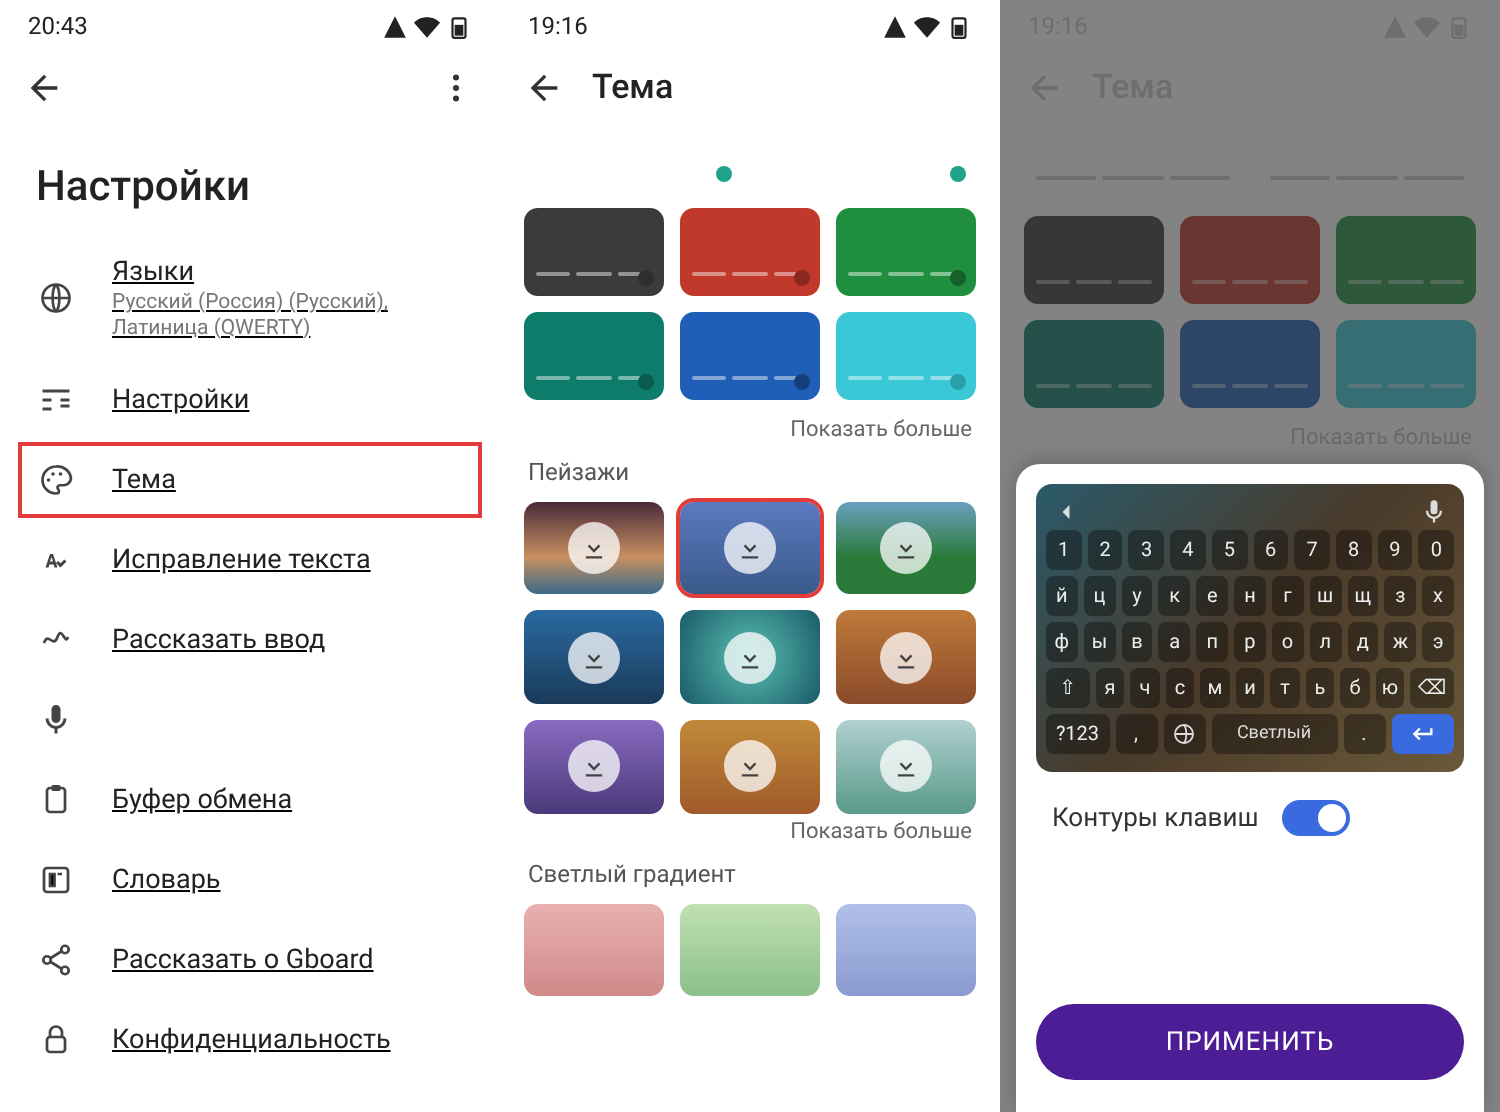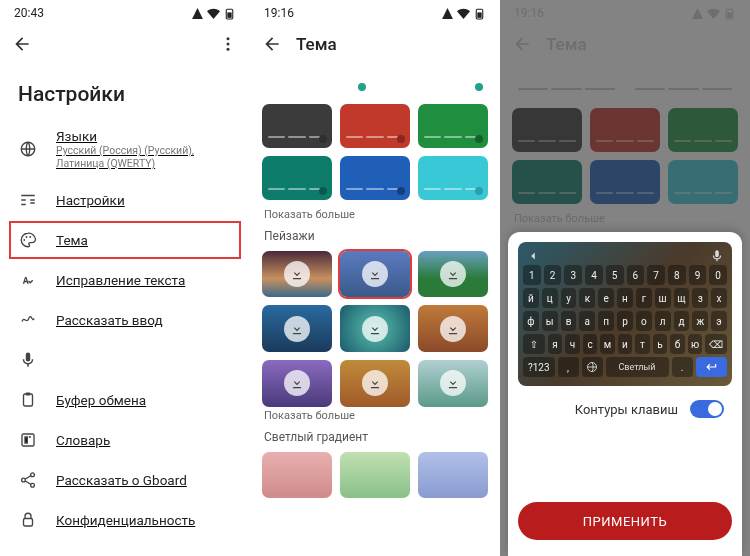--- a/index.html
+++ b/index.html
@@ -25,21 +25,21 @@
 
   
   .themes-scroll { height: calc(556px - 26px - 36px); overflow: hidden; padding: 0 12px; }
   .swatch-row { display: flex; gap: 8px; margin-bottom: 8px; }
   .swatch { flex: 1; aspect-ratio: 1.6/1; border-radius: 7px; position: relative; overflow: hidden; }
   .swatch .kb-lines { position: absolute; bottom: 6px; left: 6px; right: 6px; height: 6px; display: flex; gap: 3px; }
   .swatch .kb-lines span { flex: 1; height: 2px; border-radius: 1px; opacity: 0.45; }
   .swatch .dot { position: absolute; bottom: 5px; right: 5px; width: 8px; height: 8px; border-radius: 50%; }
   .swatch.half { aspect-ratio: 3.2/1; }
   .section-title { font-size: 12px; color: #555; margin: 6px 2px 8px; }
-  .show-more { font-size: 11px; color: #666; margin: 2px 2px 8px; }
+  .show-more { font-size: 11px; color: #666; text-align: right; margin: 2px 2px 8px; }
   .land-grid { display: grid; grid-template-columns: repeat(3,1fr); gap: 8px; }
   .land { aspect-ratio: 1.5/1; border-radius: 7px; position: relative; overflow: hidden; display:flex; align-items:center; justify-content:center; }
   .land .dl { width: 26px; height: 26px; border-radius: 50%; background: rgba(255,255,255,0.75); display:flex; align-items:center; justify-content:center; color:#444; }
   .land.selected { outline: 2px solid #e23b3b; outline-offset: 0; }
   .grad-row { display: flex; gap: 8px; margin-top: 8px; }
   .grad { flex:1; aspect-ratio:1.5/1; border-radius:7px; }
 
   
   .panel3 { background: #fff; }
   .shade { position: absolute; inset: 0; background: rgba(30,30,30,0.55); }
@@ -48,25 +48,25 @@
   .panel3 .faded-content { position: relative; opacity: 0.85; padding: 0 12px; }
   .bottom-sheet { position: absolute; left: 8px; right: 8px; bottom: 0; top: 232px; background: #fff; border-radius: 12px 12px 0 0; padding: 10px; display:flex; flex-direction:column; gap:10px; box-shadow: 0 -2px 10px rgba(0,0,0,0.2); }
   .kb-preview { border-radius: 8px; overflow: hidden; background: linear-gradient(135deg,#2b5a6a,#4a3a2a,#6a5a3a); padding: 6px 5px; position:relative; }
   .kb-toprow { display:flex; justify-content:space-between; padding: 0 3px 3px; }
   .kb-toprow span { width:14px; height:14px; }
   .kb-row { display:flex; gap:3px; margin-bottom:3px; }
   .key { flex:1; height:20px; border-radius:4px; background:rgba(0,0,0,0.35); color:#eee; font-size:10px; display:flex; align-items:center; justify-content:center; position:relative; }
   .key.wide15 { flex:1.5; }
   .key.space { flex:3; font-size:9px; color:#ddd; }
   .key.enter { background:#3a6ae0; }
-  .outline-row { display:flex; align-items:center; gap:12px; padding: 4px 8px; justify-content: flex-end; }
+  .outline-row { display:flex; align-items:center; gap:12px; padding: 4px 8px; }
   .outline-row .lbl { font-size:13px; color:#333; }
   .toggle { width:34px; height:18px; border-radius:10px; background:#3a6ae0; position:relative; }
   .toggle::after { content:""; position:absolute; right:2px; top:2px; width:14px; height:14px; border-radius:50%; background:#fff; }
-  .apply-btn { height:38px; border-radius:19px; background:#b91c1c; color:#fff; font-size:13px; display:flex; align-items:center; justify-content:center; letter-spacing:0.5px; margin-top:auto; margin-bottom:6px; }
+  .apply-btn { height:38px; border-radius:19px; background:#4c1d95; color:#fff; font-size:13px; display:flex; align-items:center; justify-content:center; letter-spacing:0.5px; margin-top:auto; margin-bottom:6px; }
 </style>
 </head>
 <body>
 
 <div class="panel">
   <div class="statusbar">
     <span>20:43</span>
     <span class="status-icons">
       <svg viewBox="0 0 24 24">
           <path fill="currentColor" d="M2 22h20L12 2z"></path>

